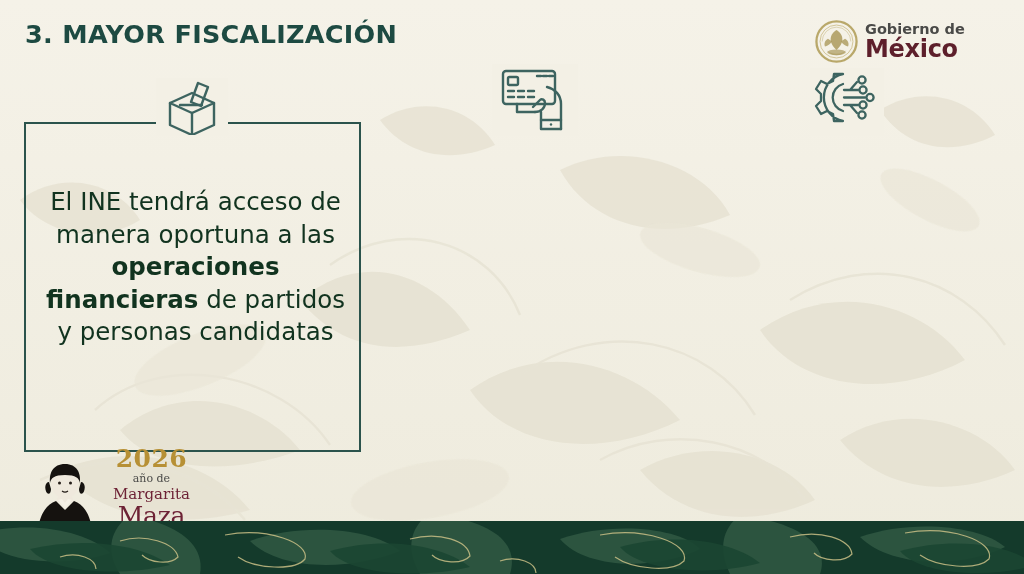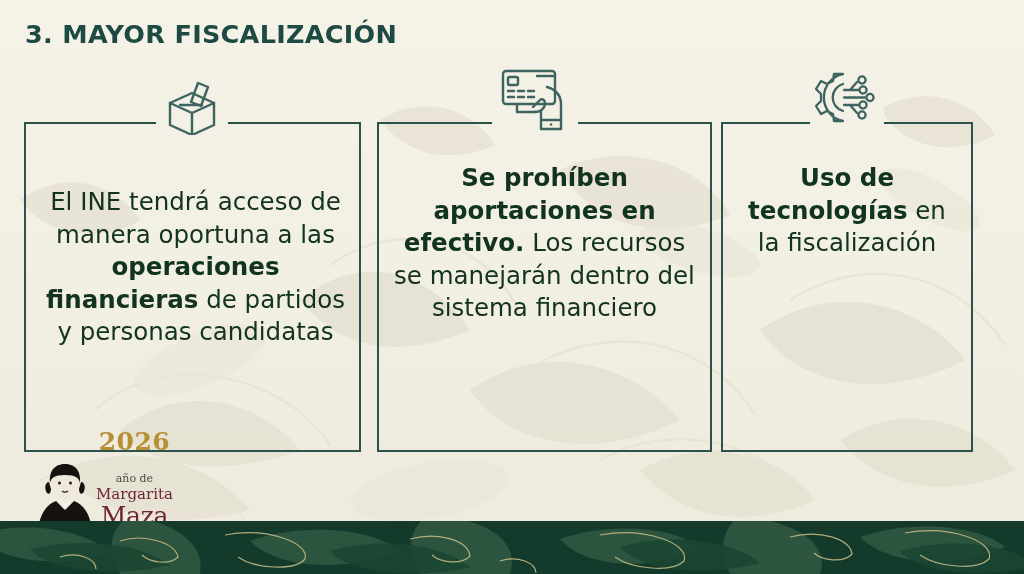--- a/index.html
+++ b/index.html
@@ -82,34 +82,34 @@
     display:flex; align-items:center; justify-content:center;
   }
   .panel-icon svg{ display:block; }
   #icon-1{ left:156px; top:78px;  width:72px; height:58px; }
   #icon-2{ left:492px; top:64px;  width:86px; height:72px; }
   #icon-3{ left:810px; top:68px;  width:74px; height:68px; }
 
   
   #badge-2026{
     position:absolute; left:34px; top:458px;
-    display:flex; align-items:flex-end; gap:0;
+    display:flex; align-items:flex-end; gap:17px;
     height:72px;
   }
   #badge-portrait{ width:62px; height:72px; flex:none; }
   #badge-words{
     line-height:1; text-align:center; padding-bottom:2px;
     font-family:"DejaVu Serif", serif;
   }
   #badge-year{
     font-size:25px; font-weight:bold; color:#b79035;
     letter-spacing:.5px; line-height:1;
   }
   #badge-sub{
-    font-size:11px; color:#4a4a48; line-height:1.35; margin-top:18px;
+    font-size:11px; color:#4a4a48; line-height:1.35; margin-top:1px;
   }
   #badge-name1{
     font-size:15px; color:#6d2235; line-height:1.05; margin-top:0px;
     font-weight:500;
   }
   #badge-name2{
     font-size:25px; color:#6d2235; font-weight:normal; line-height:1;
     letter-spacing:-.3px;
   }
 
@@ -159,32 +159,46 @@
         <ellipse cx="200" cy="360" rx="70" ry="26" transform="rotate(-22 200 360)"></ellipse>
         <ellipse cx="700" cy="250" rx="62" ry="22" transform="rotate(16 700 250)"></ellipse>
         <ellipse cx="430" cy="490" rx="80" ry="28" transform="rotate(-10 430 490)"></ellipse>
         <ellipse cx="930" cy="200" rx="55" ry="20" transform="rotate(28 930 200)"></ellipse>
       </g>
     </svg>
   </div>
 
   <div id="title">3. MAYOR FISCALIZACIÓN</div>
 
+  <div id="gob-logo">
+    <svg id="gob-seal" viewBox="0 0 60 60" aria-hidden="true">
+      <circle cx="30" cy="30" r="28" fill="none" stroke="#b9a86a" stroke-width="3.2"></circle>
+      <circle cx="30" cy="30" r="23" fill="none" stroke="#c4b478" stroke-width="1"></circle>
+      <g fill="#ab9a5c">
+        <path d="M30 14 C24 18 21 23 22 29 C23 35 27 39 30 42 C33 39 37 35 38 29 C39 23 36 18 30 14Z" opacity=".85"></path>
+        <path d="M18 26 C14 28 12 33 14 37 C18 36 22 33 24 30Z" opacity=".8"></path>
+        <path d="M42 26 C46 28 48 33 46 37 C42 36 38 33 36 30Z" opacity=".8"></path>
+        <ellipse cx="30" cy="45" rx="13" ry="4" opacity=".7"></ellipse>
+        <path d="M16 42 C22 49 38 49 44 42 C38 52 22 52 16 42Z" opacity=".6"></path>
+      </g>
+      <g fill="none" stroke="#b9a86a" stroke-width="1" opacity=".6">
+        <path d="M10 30 A20 20 0 0 1 50 30"></path>
+      </g>
+    </svg>
+    <div id="gob-words">
+      <div id="gob-line1">Gobierno de</div>
+      <div id="gob-line2">México</div>
+    </div>
+  </div>
 
   <div class="panel" id="panel-1">
     <div class="panel-text"><span class="reg">El INE tendrá acceso de manera oportuna a las </span><b>operaciones financieras</b><span class="reg"> de partidos y personas candidatas</span></div>
   </div>
 
-  <div class="panel" id="panel-2">
-    <div class="panel-text"><b>Se prohíben aportaciones en efectivo.</b><span class="reg"> Los recursos se manejarán dentro del sistema financiero</span></div>
-  </div>
-
-  <div class="panel" id="panel-3">
-    <div class="panel-text"><b>Uso de tecnologías</b><span class="reg"> en la fiscalización</span></div>
-  </div>
+
 
   <div class="panel-icon" id="icon-1">
     <svg width="64" height="56" viewBox="0 0 64 56" aria-hidden="true">
       <g fill="none" stroke="#3d6460" stroke-width="2.4" stroke-linejoin="round" stroke-linecap="round">
         <path d="M10 24 L32 14 L54 24 L32 34 Z"></path>
         <path d="M10 24 L10 46 L32 56 L32 34"></path>
         <path d="M54 24 L54 46 L32 56"></path>
         <path d="M20 26 L42 26"></path>
         <path d="M31 23 L38 4 L48 8 L41 27 Z"></path>
       </g>

